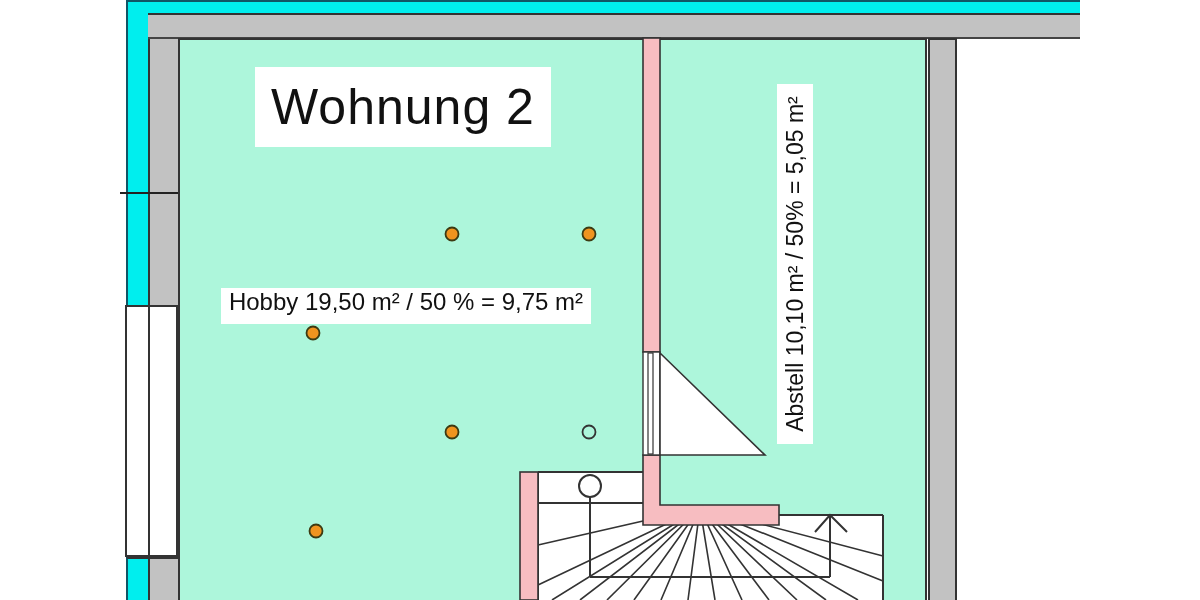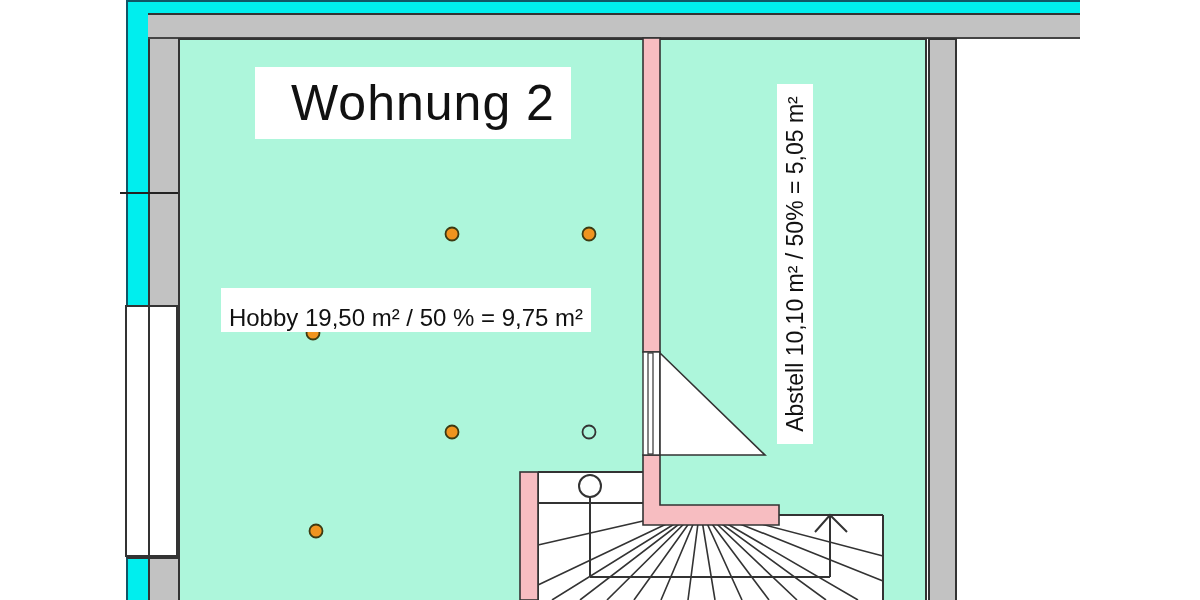--- a/index.html
+++ b/index.html
@@ -21,25 +21,25 @@
   
   .window{left:125px;top:305px;width:53px;height:252px;background:#fff;border:2px solid #333;box-sizing:border-box;}
   .window .mullion{position:absolute;left:21px;top:0;width:2px;height:100%;background:#333;}
   
   .room{left:178px;top:38px;width:749px;height:562px;background:#ADF6DB;
         border:2px solid #333;border-bottom:none;box-sizing:border-box;}
   
   .wall-right{left:928px;top:38px;width:29px;height:562px;background:#C2C2C2;
         border:2px solid #333;border-bottom:none;box-sizing:border-box;}
   
-  .title-box{left:255px;top:67px;width:296px;height:72px;background:#fff;
+  .title-box{left:255px;top:67px;width:296px;height:80px;background:#fff;
         display:flex;align-items:center;justify-content:center;
-        font-size:50px;letter-spacing:1px;white-space:nowrap;padding-left:20px;}
-  .hobby-box{left:221px;top:288px;width:370px;height:44px;background:#fff;
-        display:flex;align-items:flex-end;justify-content:center;
+        font-size:50px;letter-spacing:1px;white-space:nowrap;}
+  .hobby-box{left:221px;top:288px;width:370px;height:36px;background:#fff;
+        display:flex;align-items:flex-start;justify-content:center;
         font-size:24px;white-space:nowrap;}
   .abstell-box{left:777px;top:84px;width:36px;height:360px;background:#fff;}
   .abstell-box span{
         position:absolute;left:5px;top:359px;width:358px;line-height:27px;
         transform:rotate(-90deg);transform-origin:0 0;
         display:block;text-align:center;font-size:23px;white-space:nowrap;}
   svg{position:absolute;left:0;top:0;}
 </style>
 </head>
 <body>

